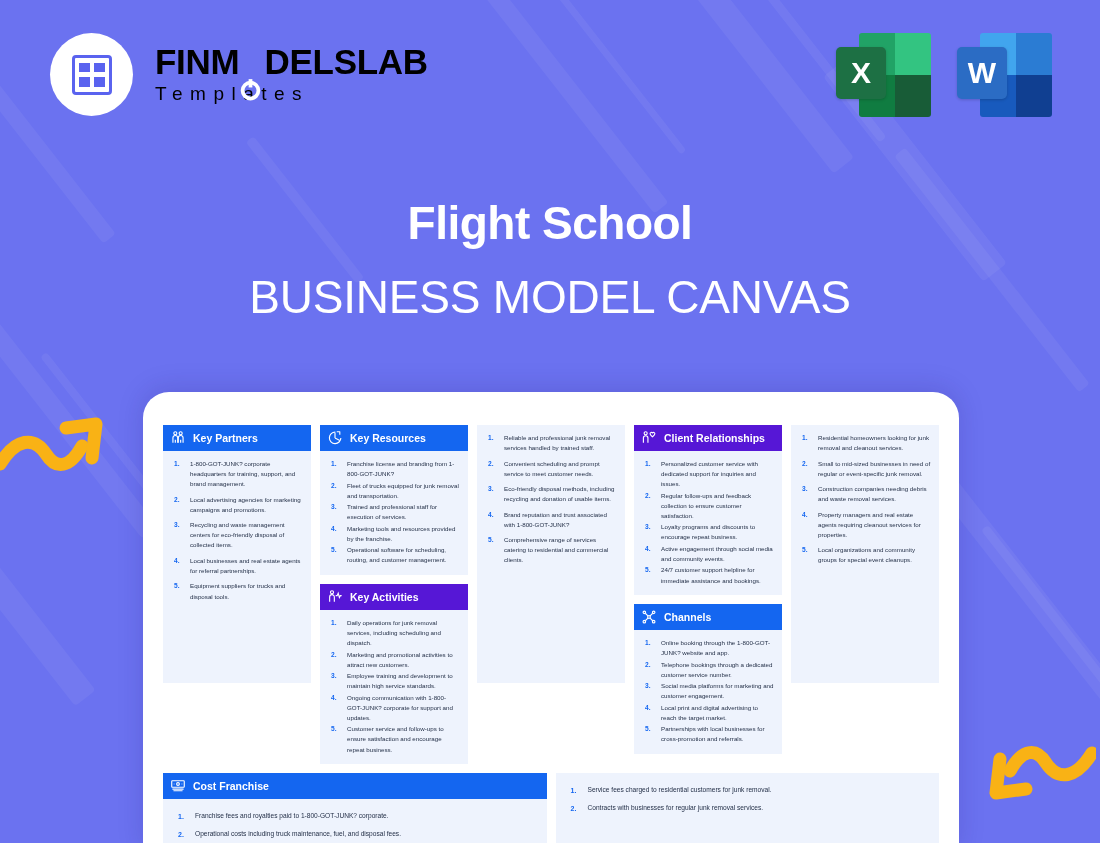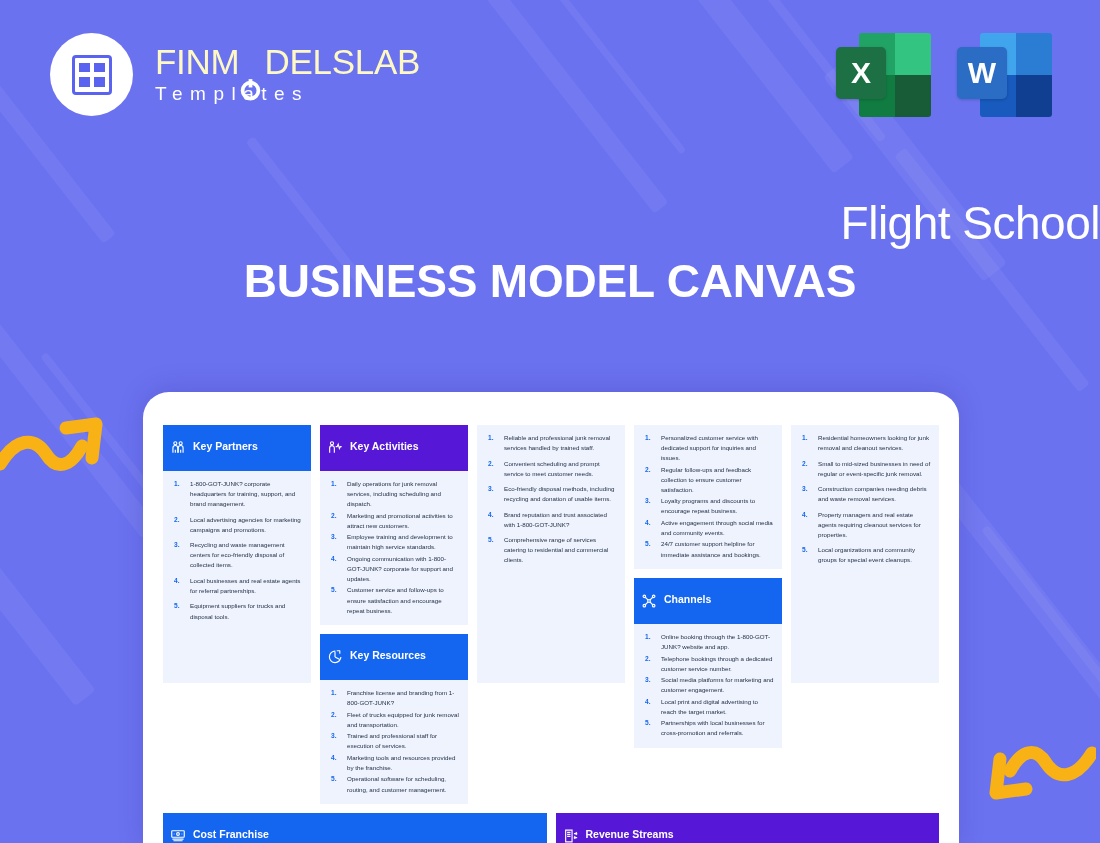--- a/index.html
+++ b/index.html
@@ -34,28 +34,28 @@
   }
   .logo-glyph { width: 40px; height: 40px; position: relative; }
   .logo-glyph .frame {
     position: absolute; inset: 0; border: 3.5px solid #5a63ef; border-radius: 4px;
   }
   .logo-glyph .cell {
     position: absolute; background: #5a63ef;
   }
   .logo-text { display: flex; flex-direction: column; }
   .logo-title {
-    color: #fef9c3; font-weight: 400; font-size: 35px; letter-spacing: -0.3px;
+    color: #000000; font-weight: 700; font-size: 35px; letter-spacing: -0.3px;
     line-height: 1.02; white-space: nowrap;
   }
   .logo-title .ring {
     display:inline-block; position:relative; width:0.72em;
   }
   .logo-sub {
-    color: #ffffff; font-size: 19px; letter-spacing: 7.5px;
+    color: #000000; font-size: 19px; letter-spacing: 7.5px;
     margin-top: 3px; font-weight: 400; white-space: nowrap;
   }
 
   
   .office-icons {
     position: absolute; right: 48px; top: 33px;
     display: flex; gap: 26px;
   }
   .oi { position: relative; width: 95px; height: 84px; }
   .oi .doc {
@@ -70,22 +70,22 @@
     box-shadow: 0 1px 3px rgba(0,0,0,0.18);
   }
   .oi-excel .badge { background: #1d7044; }
   .oi-word  .badge { background: #2b6cc4; }
 
   
   .title-block {
     position: absolute; left: 0; right: 0; top: 196px; text-align: center;
     color: #fff;
   }
-  .title-line1 { font-size: 46px; font-weight: 400; letter-spacing: -0.5px; text-align: right; }
-  .title-line2 { font-size: 46px; font-weight: 700; margin-top: 4px; letter-spacing: -0.2px; }
+  .title-line1 { font-size: 46px; font-weight: 700; letter-spacing: -0.5px; }
+  .title-line2 { font-size: 46px; font-weight: 400; margin-top: 20px; letter-spacing: -0.2px; }
 
   
   .arrow { position: absolute; pointer-events: none; }
   .arrow-left  { left: -4px;  top: 402px; }
   .arrow-right { right: 4px; bottom: 18px; }
 
   
   .tablet {
     position: absolute; left: 143px; top: 392px;
     width: 816px; height: 460px;
@@ -110,22 +110,22 @@
   .block {
     background: #eef3fd;
     display: flex; flex-direction: column;
   }
   .block.tall  { min-height: 258px; }
   .block.half  { min-height: 124px; }
   .block.half2 { min-height: 125px; }
   .block.wide  { min-height: 131px; }
 
   .bh {
-    display: flex; align-items: flex-start; gap: 7px;
-    padding: 15px 7px; min-height: 24px;
+    display: flex; align-items: center; gap: 7px;
+    padding: 5px 7px; min-height: 24px;
   }
   .bh.blue   { background: #1466f0; }
   .bh.purple { background: #5617d6; }
   .bh-title {
     color: #fff; font-weight: 700; font-size: 10.5px; line-height: 1.15;
   }
   .bh-icon { flex: 0 0 auto; width: 16px; height: 16px; color: #fff; display:block; }
   .bh-icon svg { width: 100%; height: 100%; display: block; }
 
   ol.items {
@@ -257,74 +257,84 @@
             <li>1-800-GOT-JUNK? corporate headquarters for training, support, and brand management.</li>
             <li>Local advertising agencies for marketing campaigns and promotions.</li>
             <li>Recycling and waste management centers for eco-friendly disposal of collected items.</li>
             <li>Local businesses and real estate agents for referral partnerships.</li>
             <li>Equipment suppliers for trucks and disposal tools.</li>
           </ol>
         </div>
       </div>
 
       <div class="col">
+        <div class="block half2">
+          <div class="bh blue">
+            <span class="bh-icon">
+              <svg viewBox="0 0 24 24" fill="none" stroke="currentColor" stroke-width="1.7">
+                <path d="M12.5 3.2A8.6 8.6 0 1 0 20.8 12"></path>
+                <path d="M12 12V4.2M12 12l7.2 3.6"></path>
+                <path d="M14.6 2.6h4.6v4.6" stroke-linejoin="round"></path>
+              </svg>
+            </span>
+            <span class="bh-title">Key Resources</span>
+          </div>
+          <ol class="items dense">
+            <li>Franchise license and branding from 1-800-GOT-JUNK?</li>
+            <li>Fleet of trucks equipped for junk removal and transportation.</li>
+            <li>Trained and professional staff for execution of services.</li>
+            <li>Marketing tools and resources provided by the franchise.</li>
+            <li>Operational software for scheduling, routing, and customer management.</li>
+          </ol>
+        </div>
         <div class="block half">
           <div class="bh purple">
             <span class="bh-icon">
               <svg viewBox="0 0 24 24" fill="none" stroke="currentColor" stroke-width="1.7">
                 <circle cx="7.5" cy="5" r="2.3"></circle>
                 <path d="M4 19v-7a3.5 3.5 0 0 1 7 0v7"></path>
                 <path d="M13 10l2.2 0 1.6-3.6 1.8 6.4 1.4-2.8H22"></path>
               </svg>
             </span>
             <span class="bh-title">Key Activities</span>
           </div>
           <ol class="items dense">
             <li>Daily operations for junk removal services, including scheduling and dispatch.</li>
             <li>Marketing and promotional activities to attract new customers.</li>
             <li>Employee training and development to maintain high service standards.</li>
             <li>Ongoing communication with 1-800-GOT-JUNK? corporate for support and updates.</li>
             <li>Customer service and follow-ups to ensure satisfaction and encourage repeat business.</li>
           </ol>
         </div>
-        <div class="block half2">
-          <div class="bh blue">
-            <span class="bh-icon">
-              <svg viewBox="0 0 24 24" fill="none" stroke="currentColor" stroke-width="1.7">
-                <path d="M12.5 3.2A8.6 8.6 0 1 0 20.8 12"></path>
-                <path d="M12 12V4.2M12 12l7.2 3.6"></path>
-                <path d="M14.6 2.6h4.6v4.6" stroke-linejoin="round"></path>
-              </svg>
-            </span>
-            <span class="bh-title">Key Resources</span>
-          </div>
-          <ol class="items dense">
-            <li>Franchise license and branding from 1-800-GOT-JUNK?</li>
-            <li>Fleet of trucks equipped for junk removal and transportation.</li>
-            <li>Trained and professional staff for execution of services.</li>
-            <li>Marketing tools and resources provided by the franchise.</li>
-            <li>Operational software for scheduling, routing, and customer management.</li>
-          </ol>
-        </div>
       </div>
 
       <div class="col">
         <div class="block tall">
           <ol class="items">
             <li>Reliable and professional junk removal services handled by trained staff.</li>
             <li>Convenient scheduling and prompt service to meet customer needs.</li>
             <li>Eco-friendly disposal methods, including recycling and donation of usable items.</li>
             <li>Brand reputation and trust associated with 1-800-GOT-JUNK?</li>
             <li>Comprehensive range of services catering to residential and commercial clients.</li>
           </ol>
         </div>
       </div>
 
       <div class="col">
         <div class="block half">
+          <div class="bh purple">
+            <span class="bh-icon">
+              <svg viewBox="0 0 24 24" fill="none" stroke="currentColor" stroke-width="1.7">
+                <circle cx="7" cy="5" r="2.3"></circle>
+                <path d="M3.6 19v-7a3.4 3.4 0 0 1 6.8 0v7"></path>
+                <path d="M17.2 4.2c1.2-1.3 3.6-0.5 3.6 1.5 0 1.9-2.4 3.6-3.6 4.5-1.2-0.9-3.6-2.6-3.6-4.5 0-2 2.4-2.8 3.6-1.5z"></path>
+              </svg>
+            </span>
+            <span class="bh-title">Client Relationships</span>
+          </div>
           <ol class="items dense">
             <li>Personalized customer service with dedicated support for inquiries and issues.</li>
             <li>Regular follow-ups and feedback collection to ensure customer satisfaction.</li>
             <li>Loyalty programs and discounts to encourage repeat business.</li>
             <li>Active engagement through social media and community events.</li>
             <li>24/7 customer support helpline for immediate assistance and bookings.</li>
           </ol>
         </div>
         <div class="block half2">
           <div class="bh blue">
@@ -376,31 +386,20 @@
           </span>
           <span class="bh-title">Cost Franchise</span>
         </div>
         <ol class="items wideList wide-pad">
           <li>Franchise fees and royalties paid to 1-800-GOT-JUNK? corporate.</li>
           <li>Operational costs including truck maintenance, fuel, and disposal fees.</li>
 
         </ol>
       </div>
       <div class="block wide">
-        <div class="bh purple">
-          <span class="bh-icon">
-            <svg viewBox="0 0 24 24" fill="none" stroke="currentColor" stroke-width="1.7">
-              <path d="M4 3.2h9.6v17.6H4z"></path>
-              <path d="M6.2 6.6h5M6.2 9.6h5M6.2 12.6h5"></path>
-              <path d="M16.4 8.4h4.8M21.2 8.4l-2-2M21.2 8.4l-2 2"></path>
-              <path d="M21.2 14.4h-4.8M16.4 14.4l2-2M16.4 14.4l2 2"></path>
-            </svg>
-          </span>
-          <span class="bh-title">Revenue Streams</span>
-        </div>
         <ol class="items wideList wide-pad">
           <li>Service fees charged to residential customers for junk removal.</li>
           <li>Contracts with businesses for regular junk removal services.</li>
 
         </ol>
       </div>
     </div>
 
   </div>
 </div>

